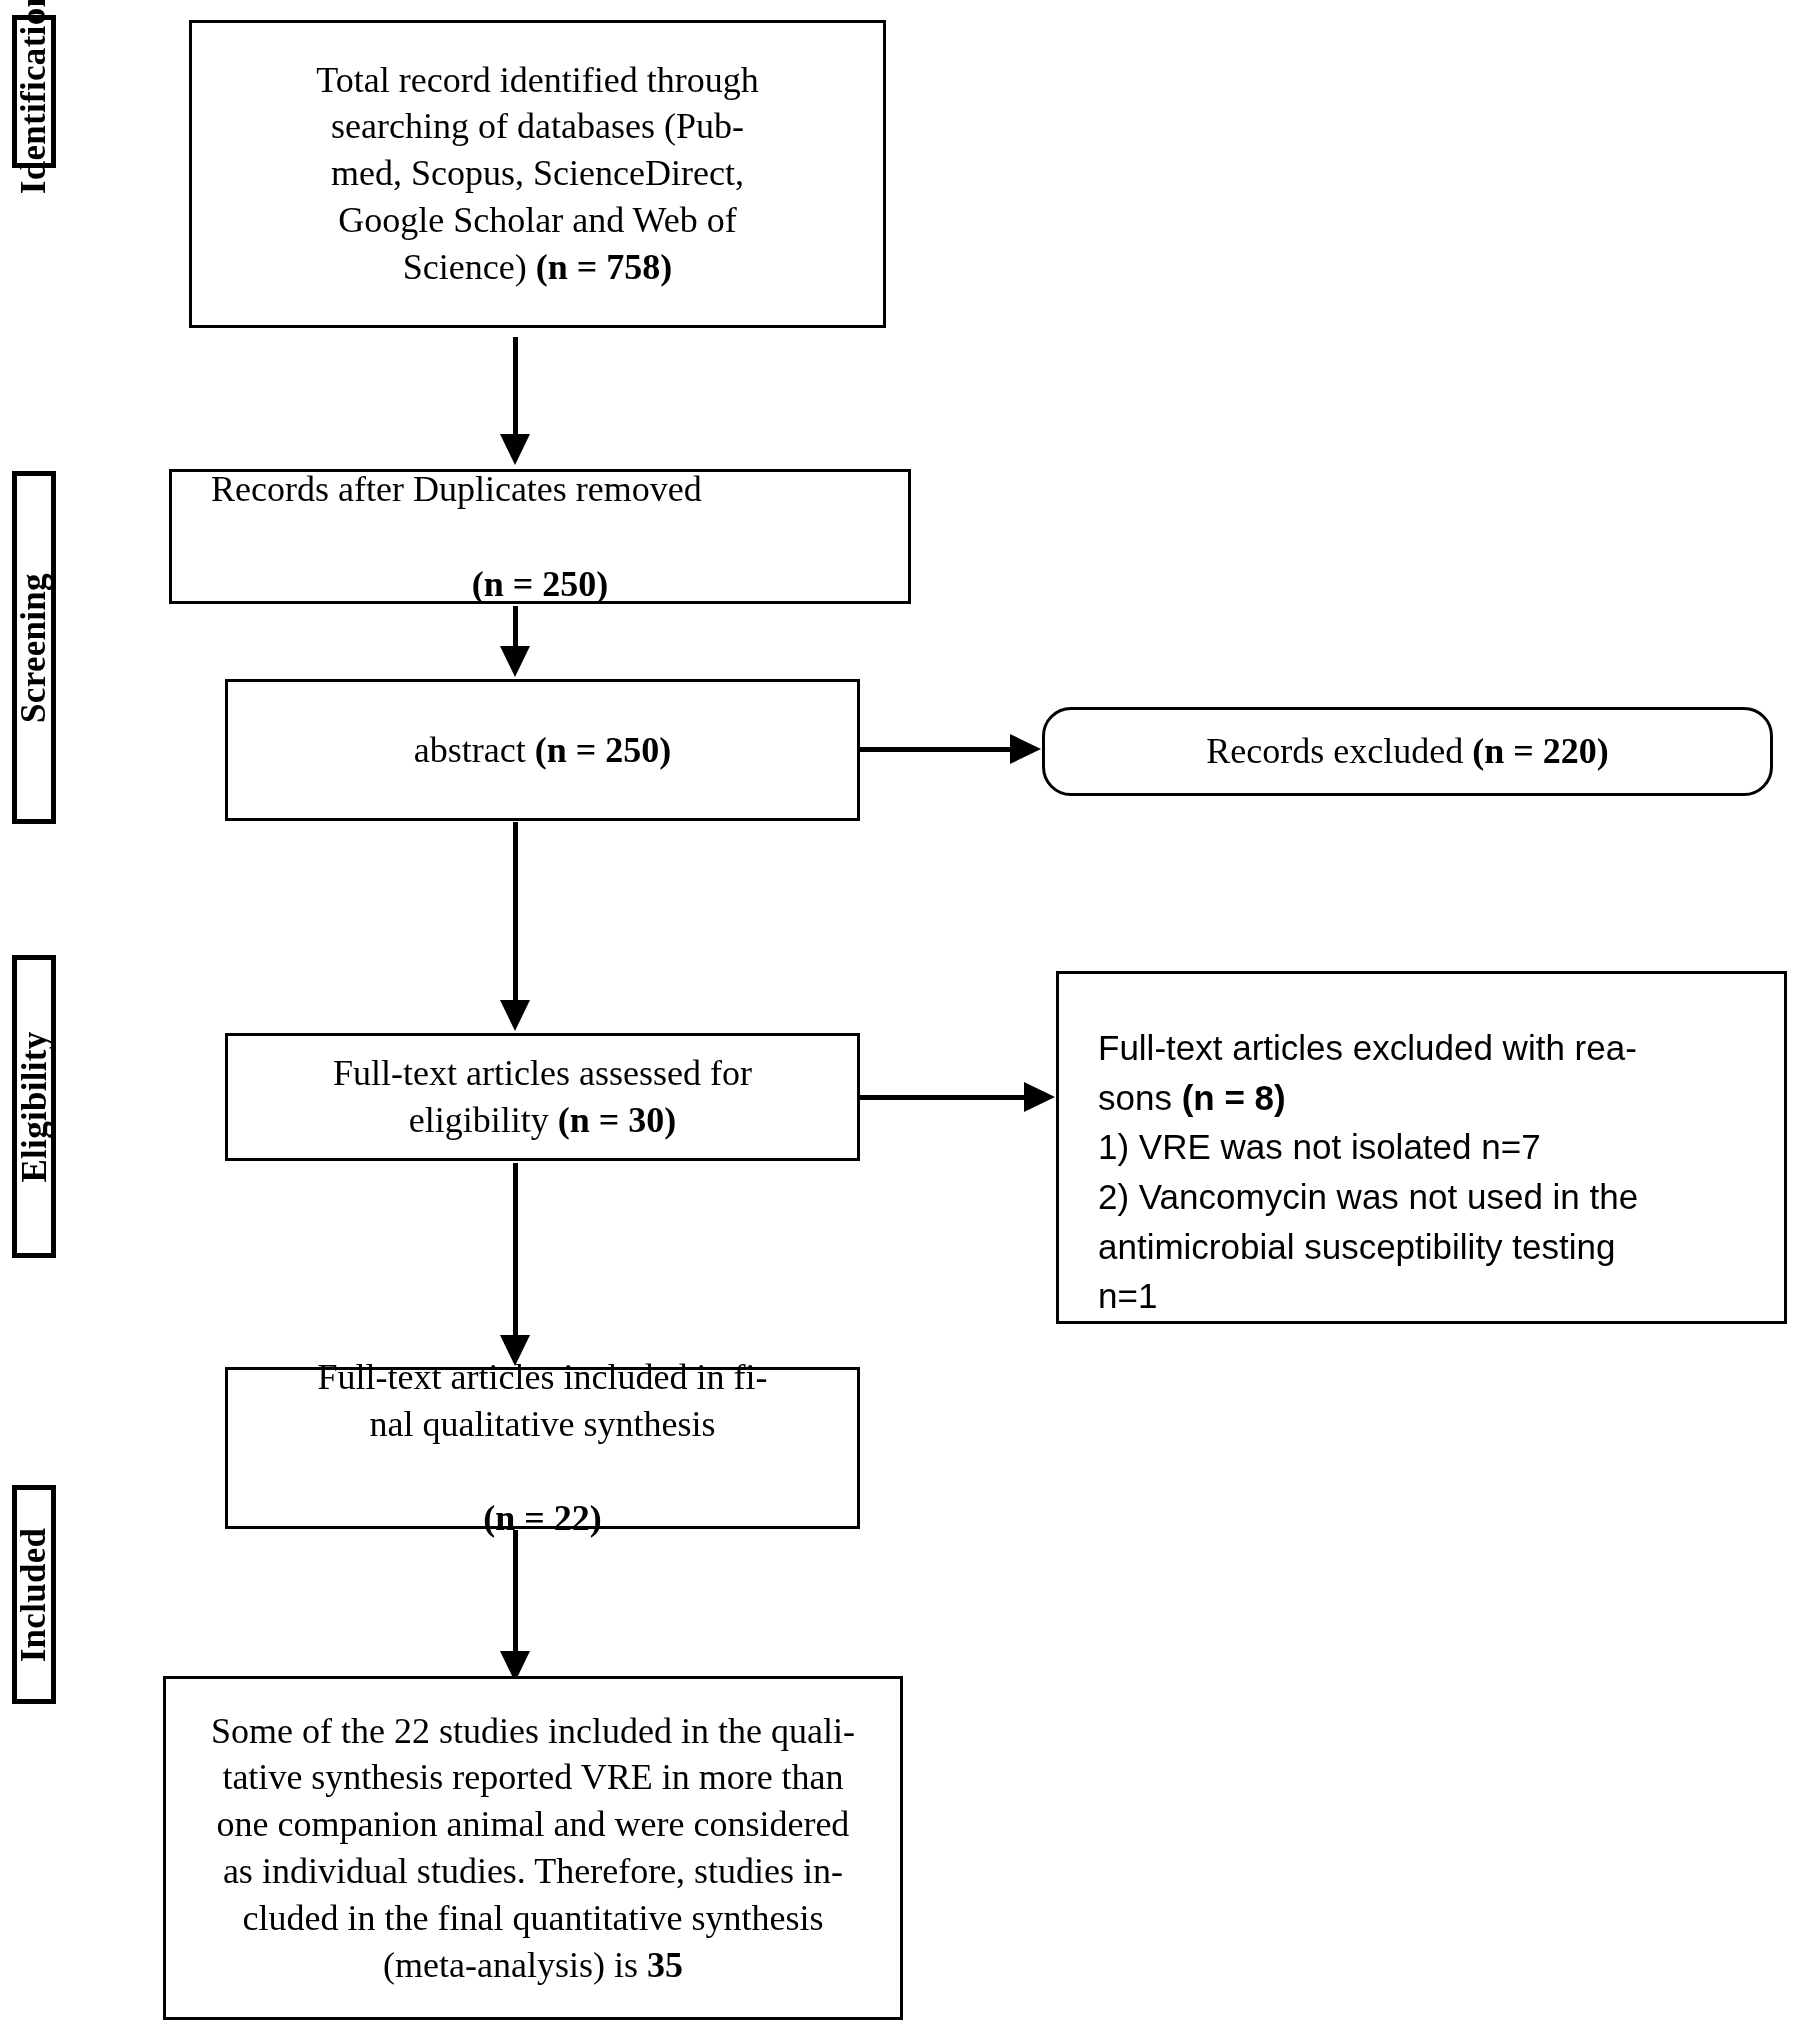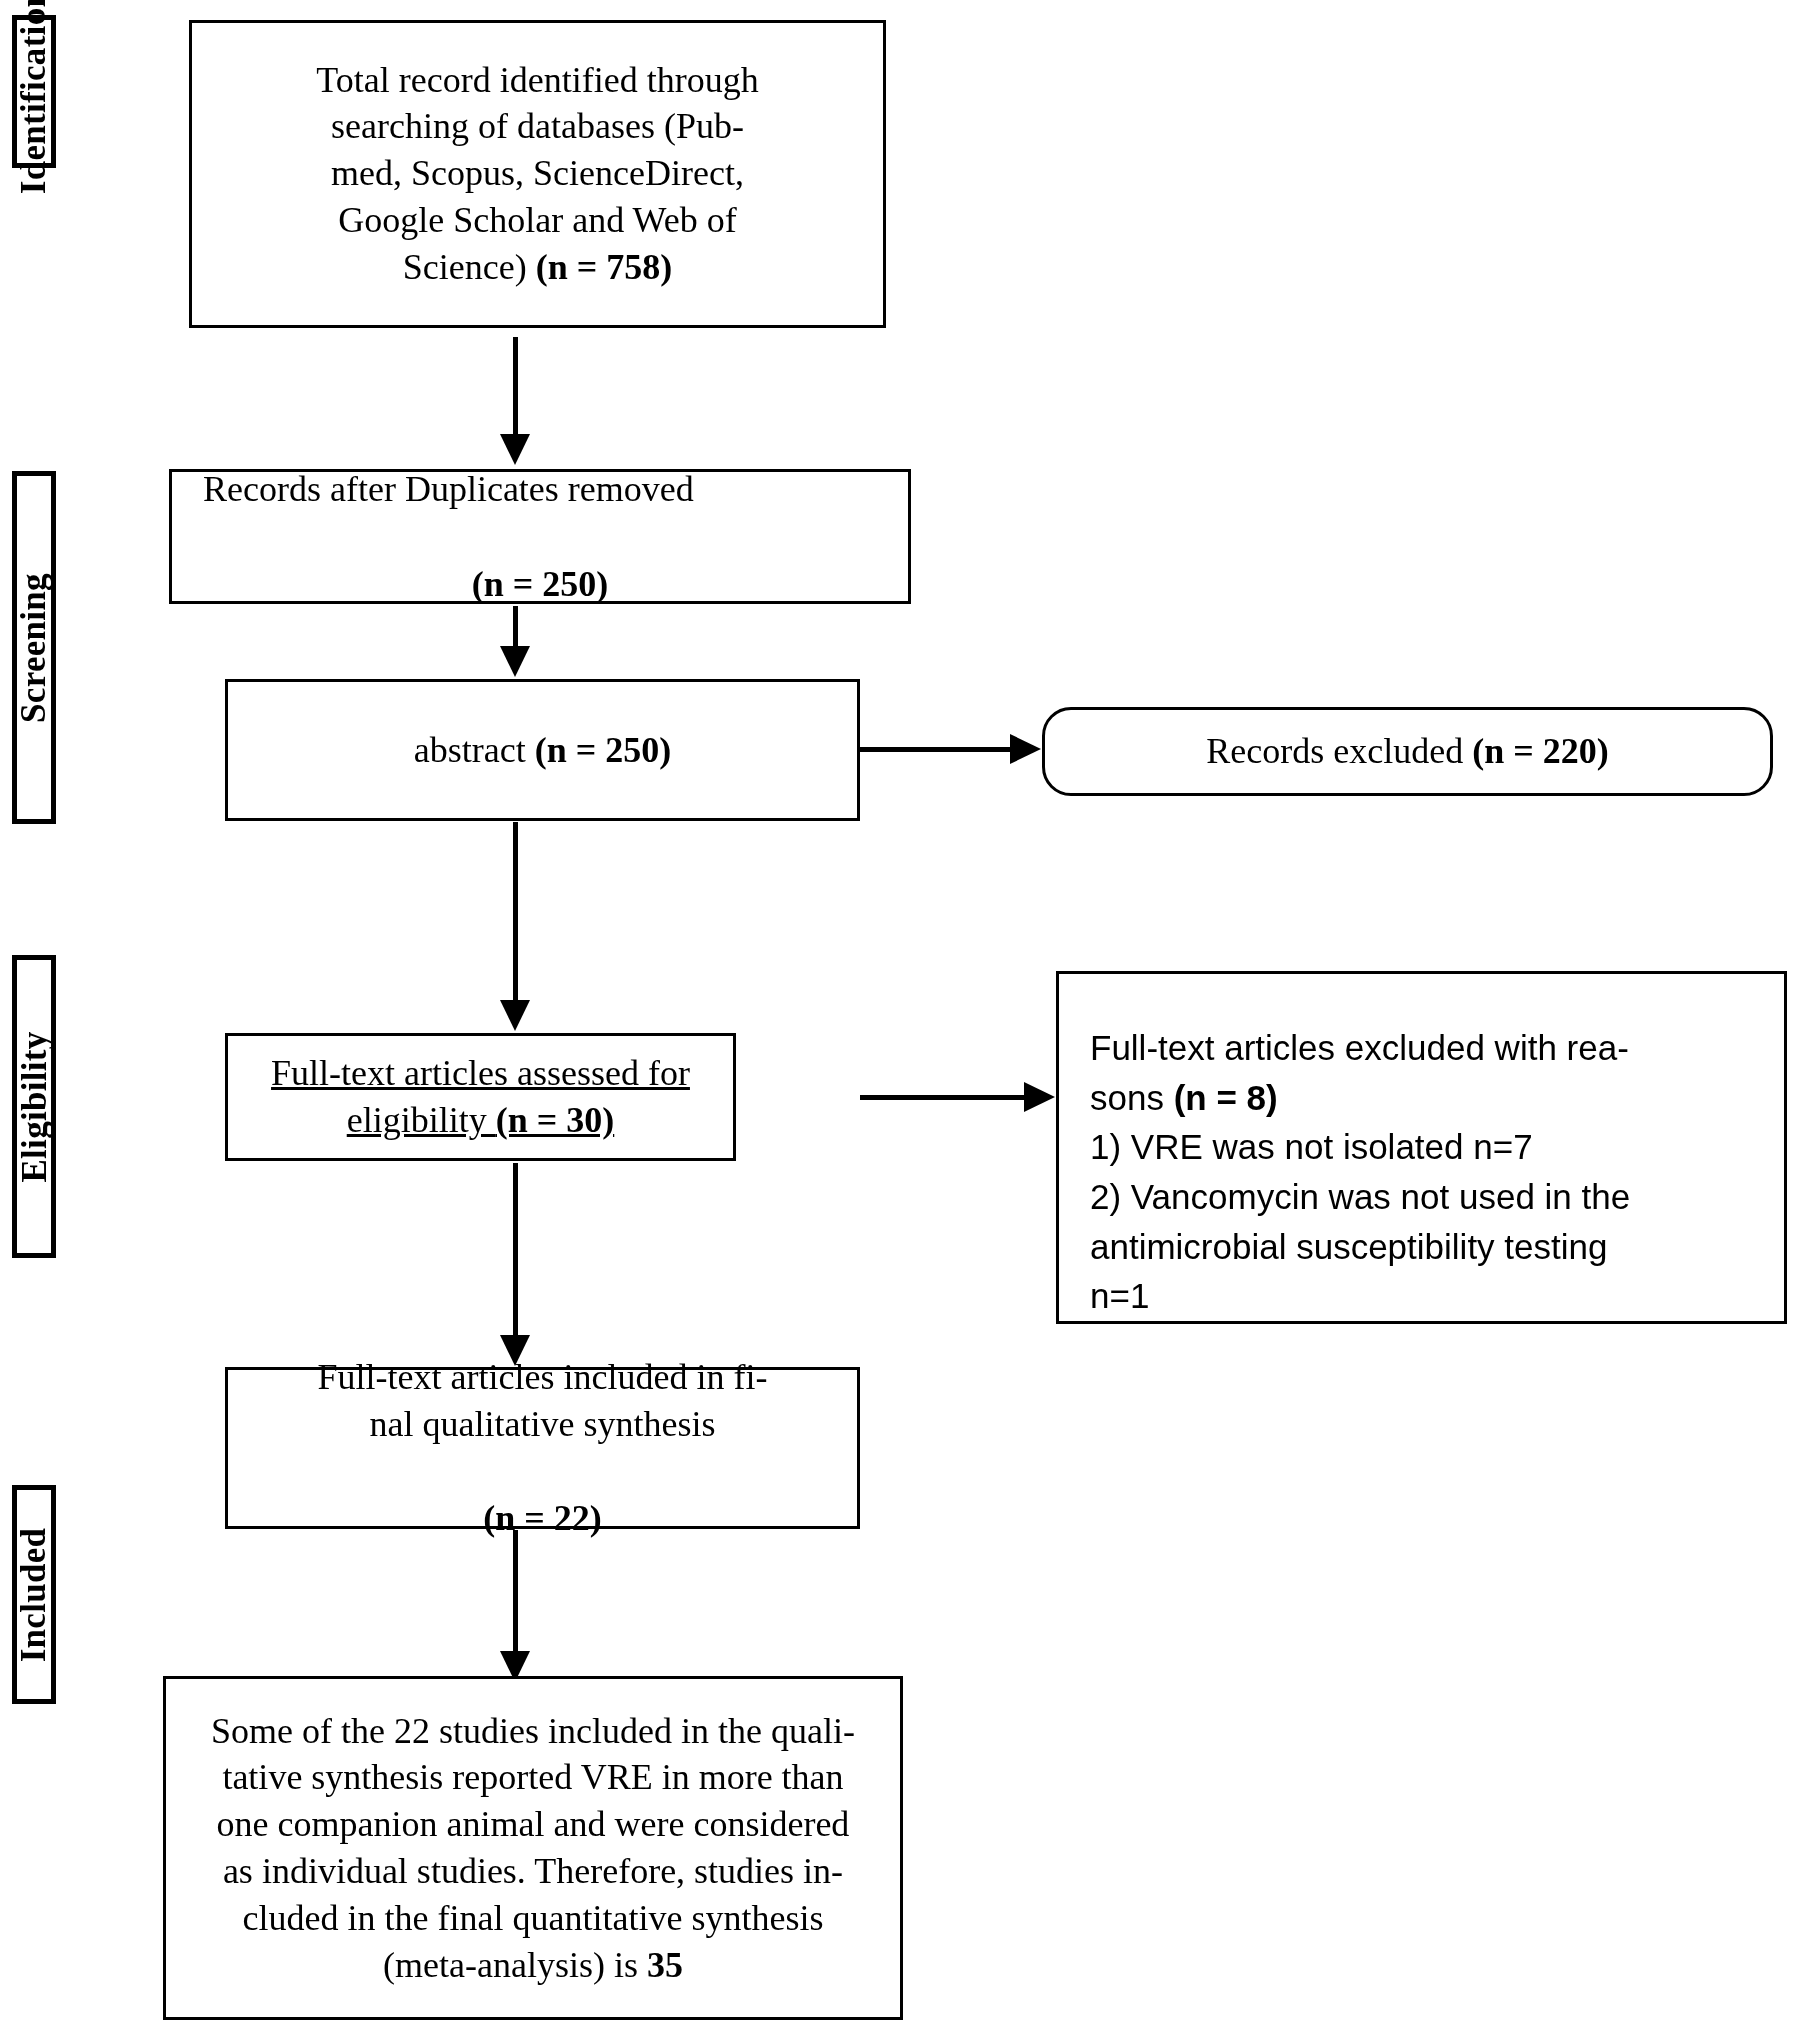--- a/index.html
+++ b/index.html
@@ -48,21 +48,21 @@
     display: flex;
     flex-direction: column;
     justify-content: center;
     font-size: 36px;
     line-height: 1.30;
   }
   .node .ln { display: block; }
   .node.center { text-align: center; }
   .node.left   { text-align: left; }
   .node.justify { text-align: justify; text-align-last: center; }
-  .node .pad { padding: 0 31px; }
+  .node .pad { padding: 0 39px; }
   .node b, .node .bold { font-weight: bold; margin-top: 48px; }
 
   .sans {
     font-family: "Liberation Sans", "DejaVu Sans", sans-serif;
     font-size: 35px;
     line-height: 1.42;
     justify-content: flex-end;
   }
 
   
@@ -148,21 +148,21 @@
 
   <div class="node center" style="left:1042px; top:707px; width:731px; height:89px;border-radius:29px;">
     <div class="pad">
       <span class="ln"><span>Records excluded </span><b>(n = 220)</b></span>
     </div>
   </div>
 
   <div class="vline" style="left:513px; top:822px; width:5px; height:180px;"></div>
   <div class="arrow-down" style="left:500px; top:1000px;"></div>
 
-  <div class="node center" style="left:225px; top:1033px; width:511px; height:128px;text-decoration:underline;">
+  <div class="node center" style="left:225px; top:1033px; width:635px; height:128px;">
     <div class="pad">
       <span class="ln">Full-text articles assessed for</span>
       <span class="ln"><span>eligibility </span><b>(n = 30)</b></span>
     </div>
   </div>
 
   <div class="hline" style="left:860px; top:1095px; width:166px; height:5px;"></div>
   <div class="arrow-right" style="left:1024px; top:1082px;"></div>
 
   <div class="node left sans" style="left:1056px; top:971px; width:731px; height:353px;">

